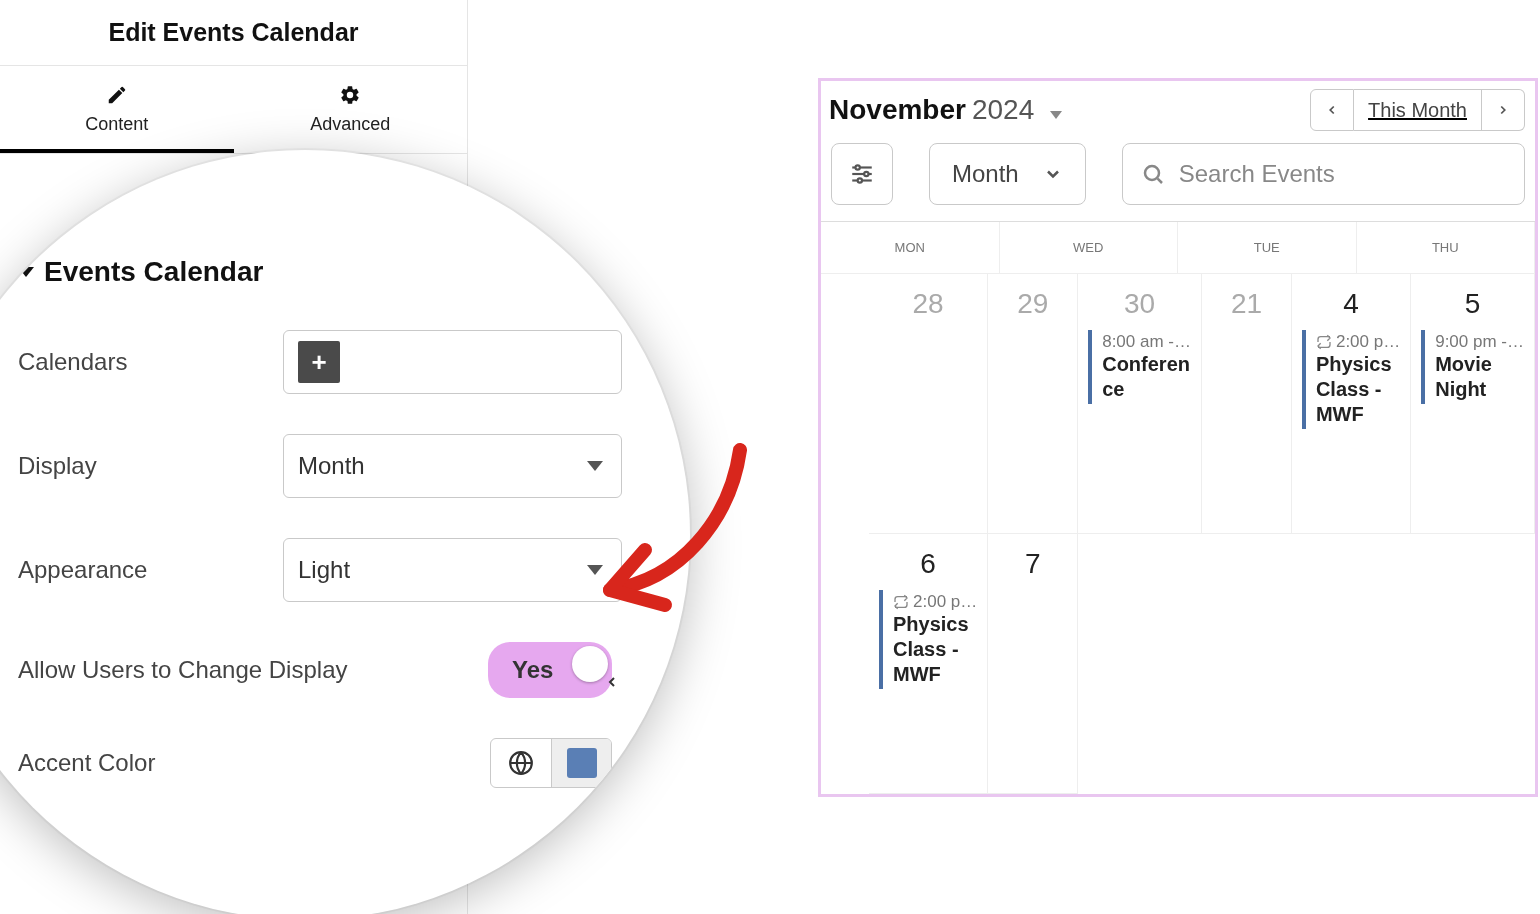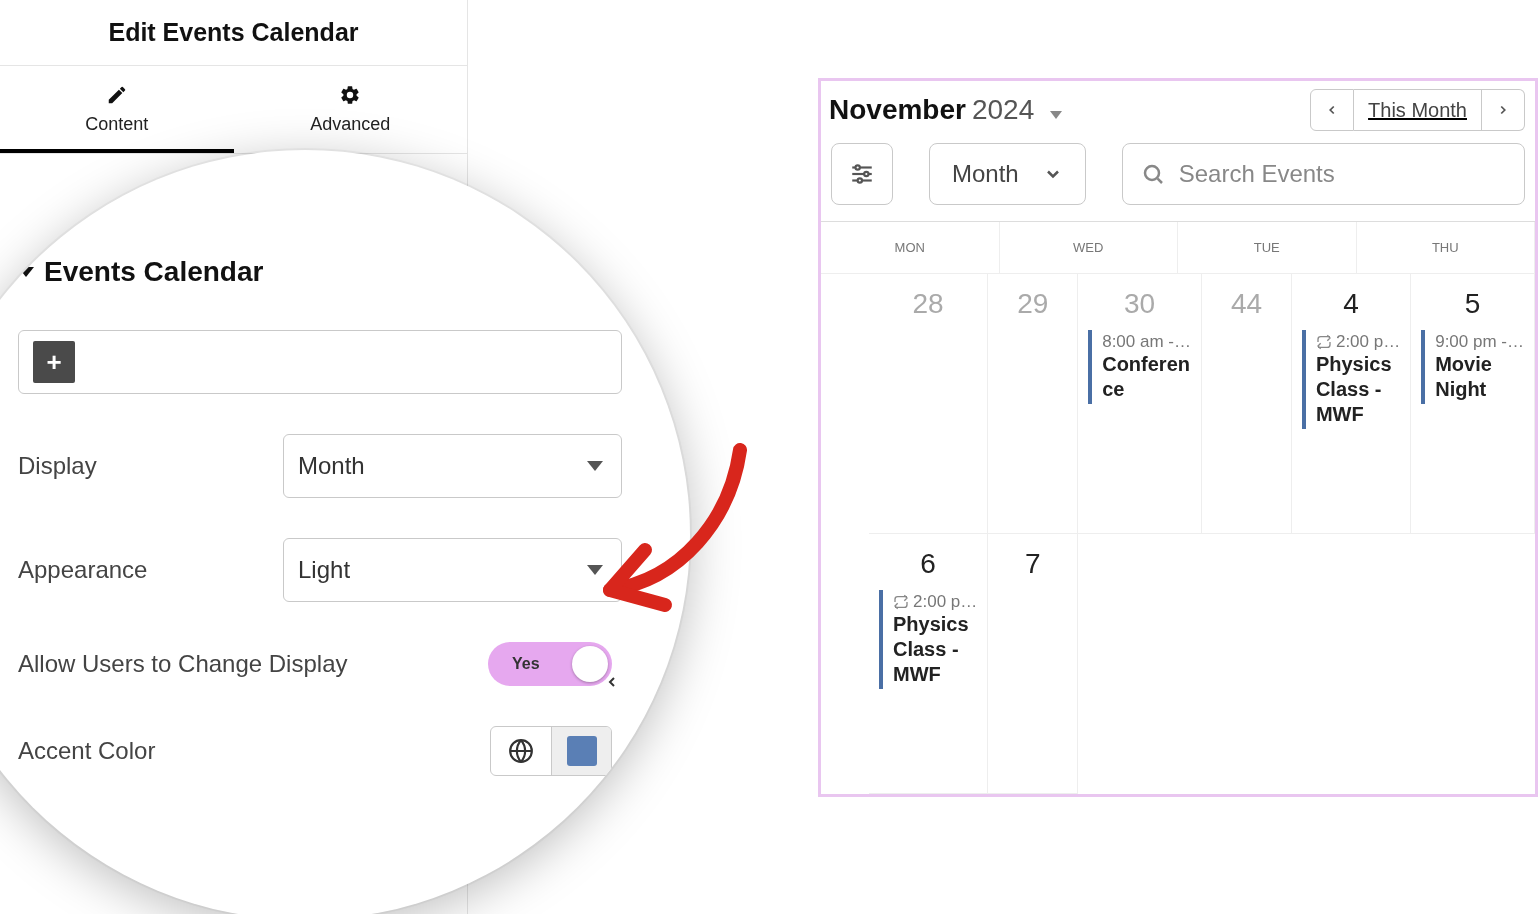--- a/index.html
+++ b/index.html
@@ -90,27 +90,27 @@
     border-top: 10px solid #555;
   }
   .add-btn {
     width: 42px; height: 42px;
     background: #4a4a4a;
     display: flex; align-items: center; justify-content: center;
     color: #fff; font-size: 26px; font-weight: 700;
     border-radius: 2px;
   }
   .toggle {
-    width: 124px; height: 44px;
+    width: 124px; height: 56px;
     border-radius: 22px;
     background: #e6a8ef;
     position: relative;
     display: flex; align-items: center;
     padding-left: 24px;
-    font-size: 16px; font-weight: 600; color: #333;
+    font-size: 24px; font-weight: 600; color: #333;
     margin-left: auto;
     margin-right: 10px;
   }
   .toggle .knob {
     position: absolute; right: 4px; top: 4px;
     width: 36px; height: 36px;
     background: #fff; border-radius: 50%;
     box-shadow: 0 1px 3px rgba(0,0,0,0.3);
   }
   .color-group {
@@ -274,20 +274,21 @@
 </div>
 
 <div class="magnifier">
   <div class="mag-inner">
     <div class="section-header">
       <span class="caret"></span>
       <span>Events Calendar</span>
     </div>
 
     <div class="form-row">
+      <div class="form-label">Calendars</div>
       <div class="input-box">
         <div class="add-btn">
           <span>+</span>
         </div>
       </div>
     </div>
 
     <div class="form-row">
       <div class="form-label">Display</div>
       <div class="input-box">
@@ -403,21 +404,21 @@
       <div class="num">29</div>
     </div>
     <div class="cell prev">
       <div class="num">30</div>
       <div class="event">
         <div class="time">8:00 am -…</div>
         <div class="title">Conference</div>
       </div>
     </div>
     <div class="cell prev">
-      <div class="num">44</div>
+      <div class="num">21</div>
     </div>
 
     <div class="cell">
       <div class="num">4</div>
       <div class="event">
         <div class="time">
           <svg class="repeat-icon" viewBox="0 0 24 24" fill="none" stroke="#888" stroke-width="2">
               <path d="M17 2l4 4-4 4M3 12V8a4 4 0 0 1 4-4h14M7 22l-4-4 4-4M21 12v4a4 4 0 0 1-4 4H3"></path>
             </svg>
           <span>2:00 p…</span>

